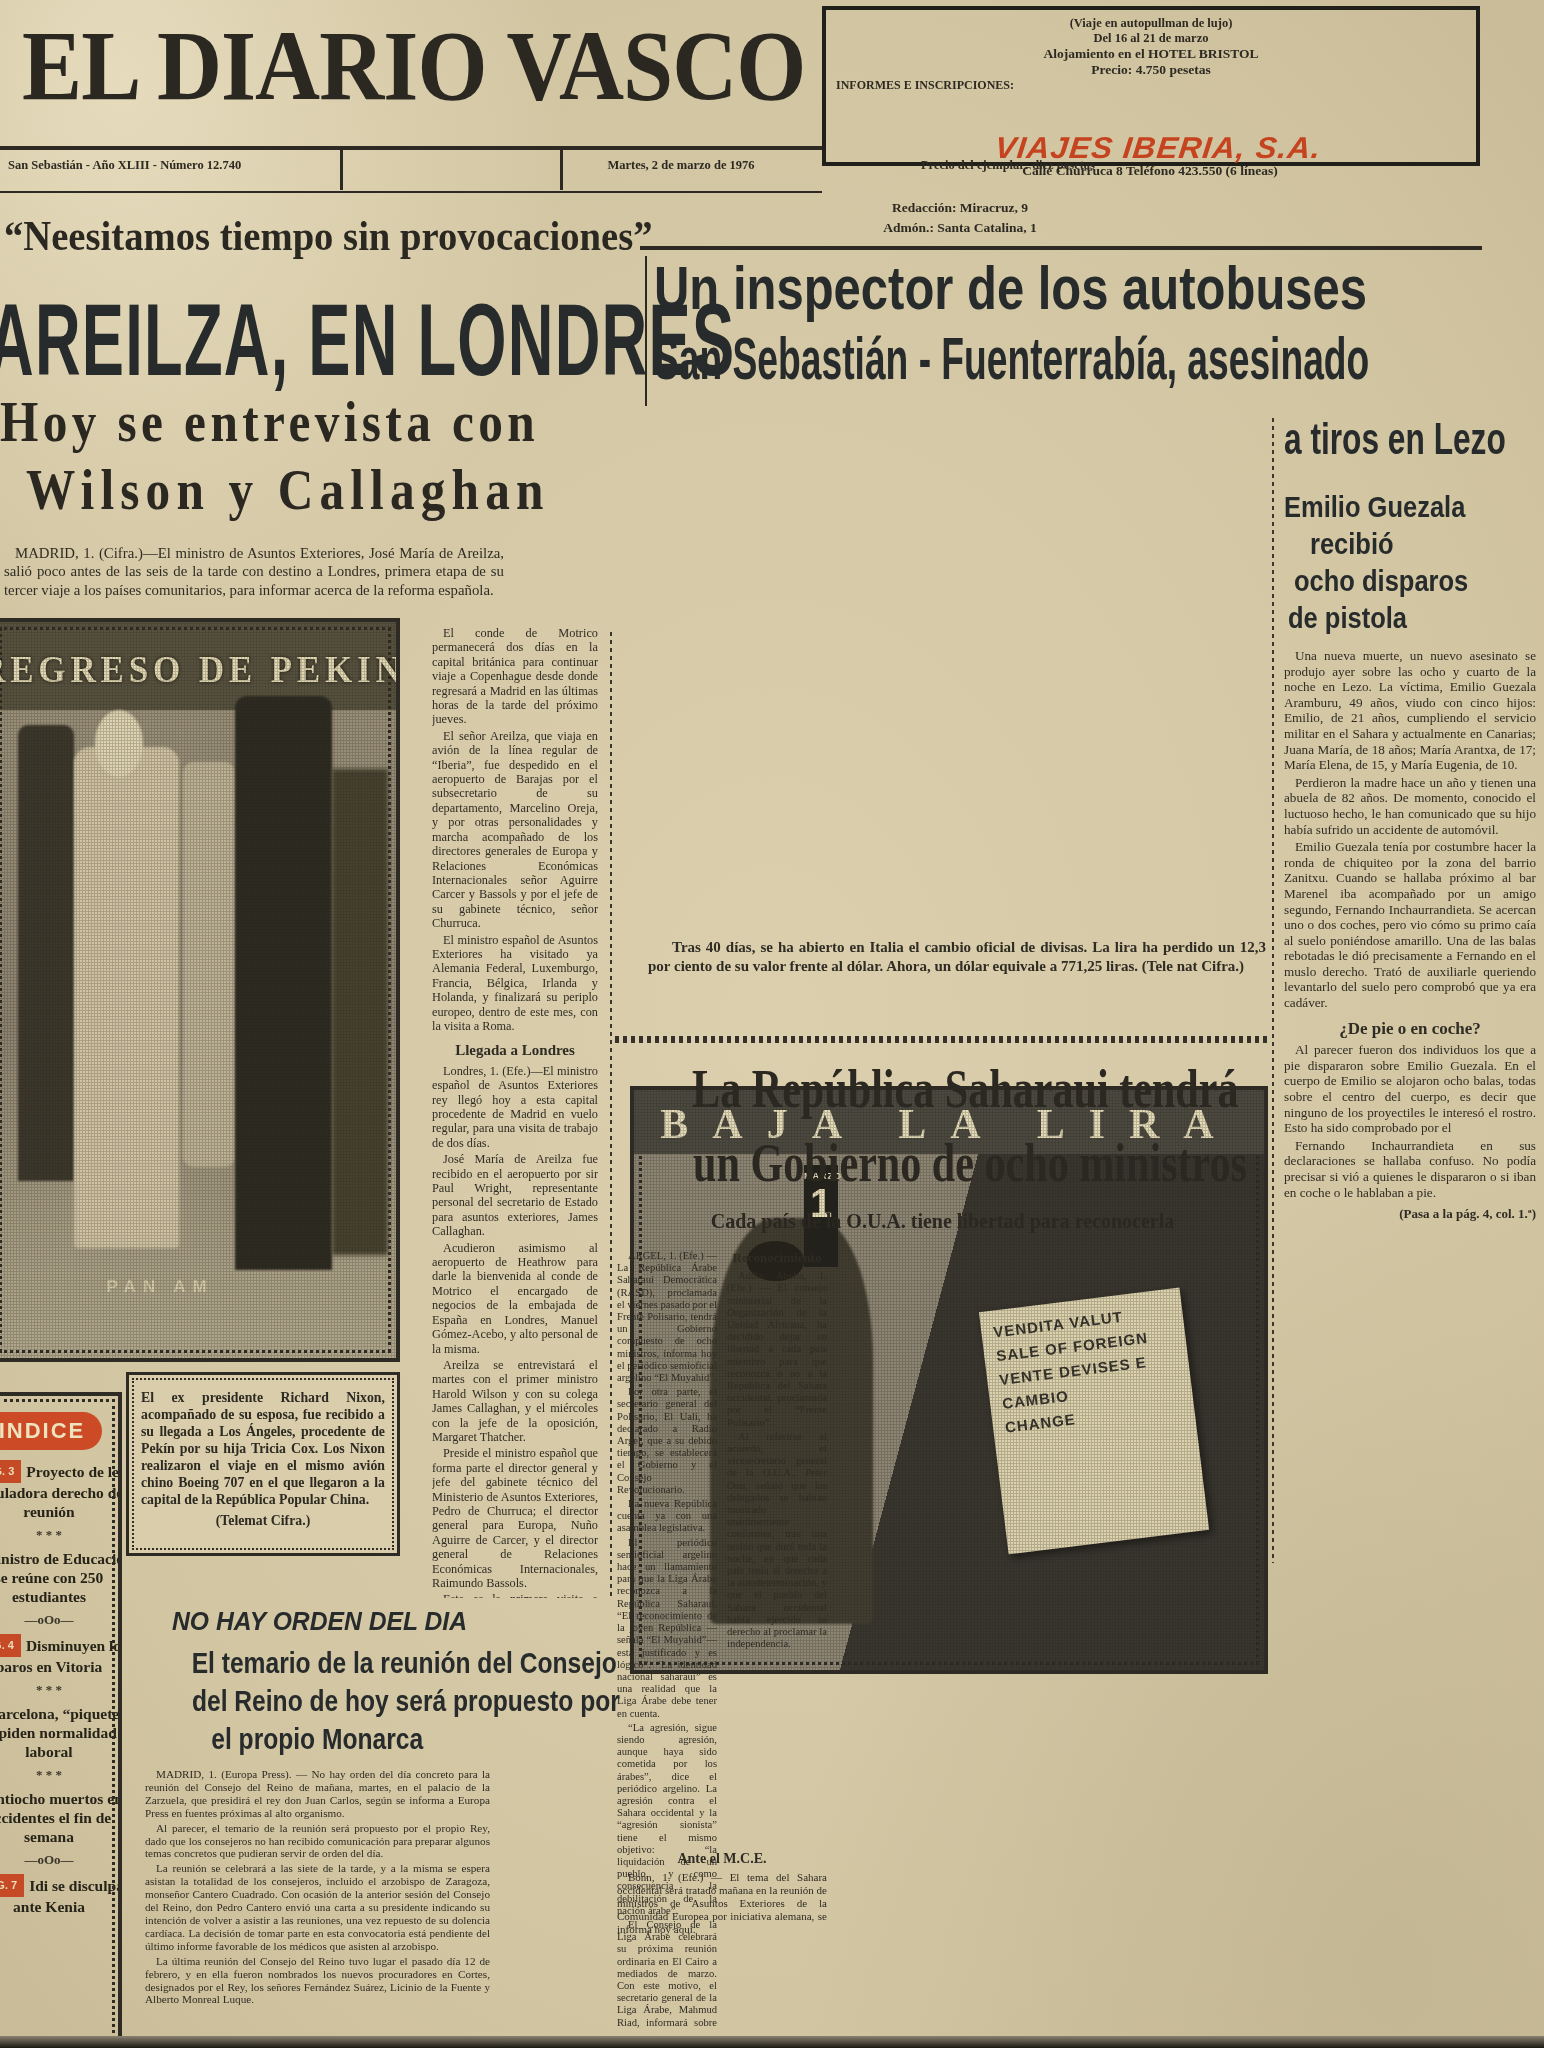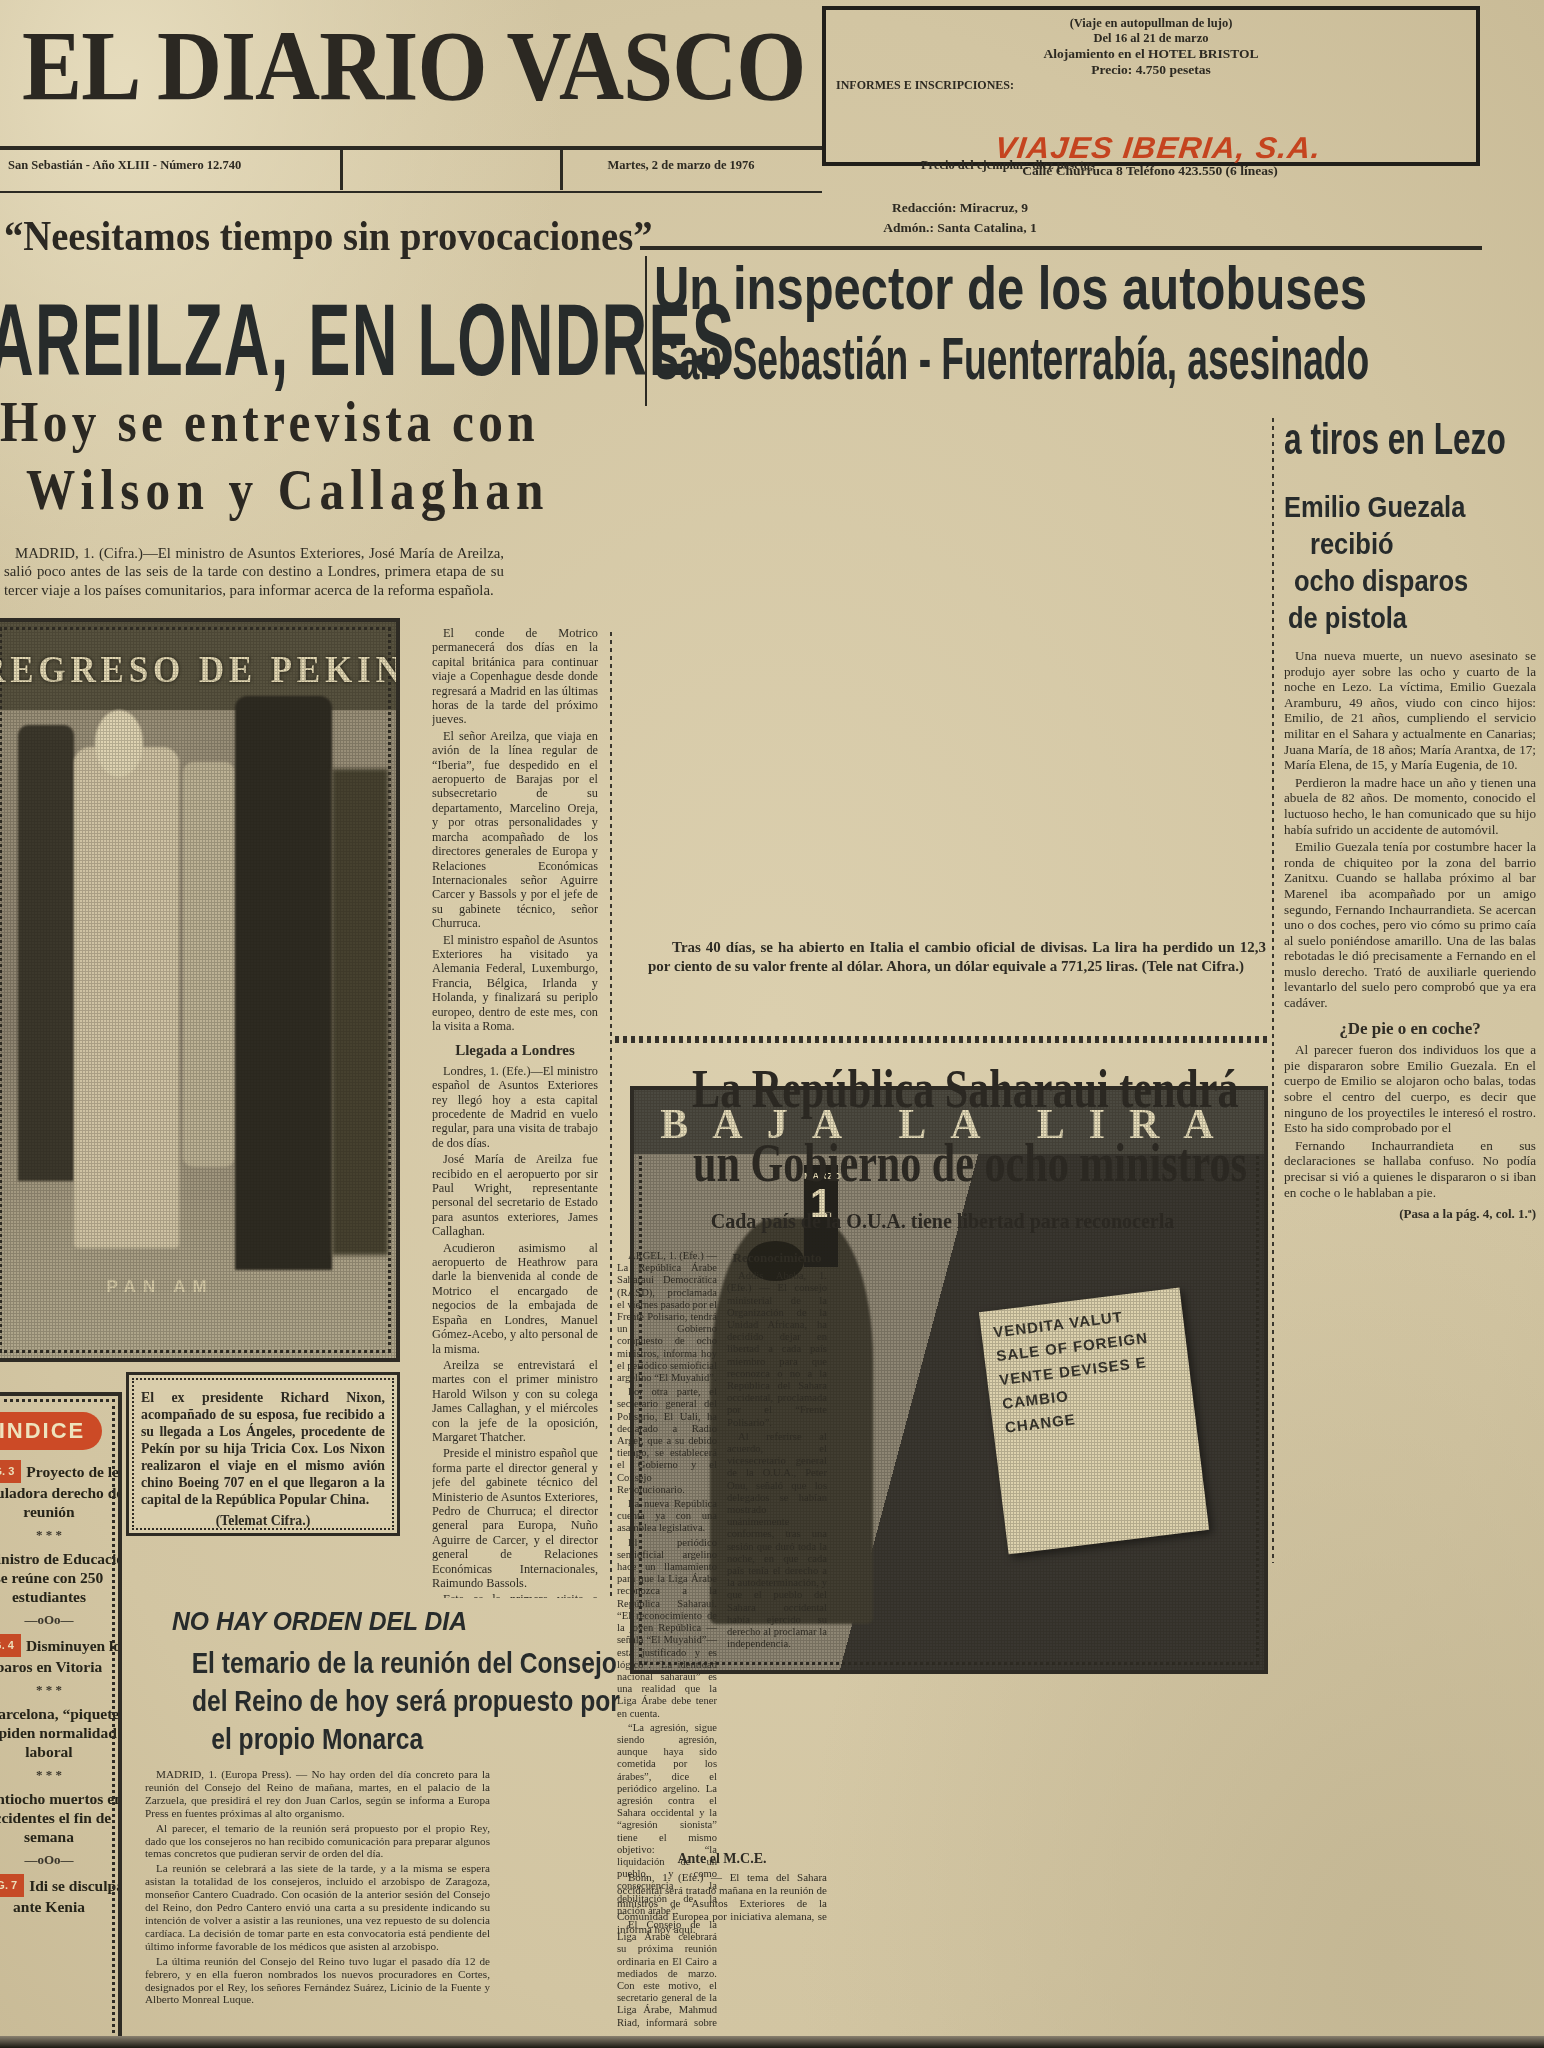--- a/index.html
+++ b/index.html
@@ -92,21 +92,21 @@
     <div class="abs" style="left:6%;top:14%;width:14%;height:62%;background:#3b372b;border-radius:10px 10px 0 0;filter:blur(1px);"></div>
     <div class="abs" style="left:20%;top:17%;width:26%;height:68%;background:#cfc3a4;border-radius:16px 16px 4px 4px;filter:blur(1px);"></div>
     <div class="abs" style="left:25%;top:12%;width:12%;height:9%;background:#ded3b2;border-radius:50%;filter:blur(1px);"></div>
     <div class="abs" style="left:47%;top:19%;width:13%;height:55%;background:#bdb295;border-radius:10px;filter:blur(1px);"></div>
     <div class="abs" style="left:60%;top:10%;width:24%;height:78%;background:#2d2a21;border-radius:12px 12px 0 0;filter:blur(1px);"></div>
     <div class="abs" style="left:84%;top:20%;width:14%;height:66%;background:#46412f;filter:blur(2px);"></div>
     <div class="abs serifH" style="left:-14px;top:26px;width:110%;font-size:37px;color:#e3d8b4;letter-spacing:5px;text-shadow:0 0 4px #1c1a12;"><span class="sq" style="transform:scaleX(0.95);">REGRESO DE PEKIN</span></div>
     <div class="abs sansH" style="left:28%;top:89%;font-size:17px;color:#ded3ae;letter-spacing:7px;opacity:.85;">PAN AM</div>
   </div>
 
-  <div class="abs capbox" style="left:126px;top:1372px;width:274px;height:164px;">
+  <div class="abs capbox" style="left:126px;top:1372px;width:274px;height:184px;">
     <span>El ex presidente Richard Nixon, acompañado de su esposa, fue recibido a su llegada a Los Ángeles, procedente de Pekín por su hija Tricia Cox. Los Nixon realizaron el viaje en el mismo avión chino Boeing 707 en el que llegaron a la capital de la República Popular China.</span>
     <div style="text-align:center;margin-top:4px;">(Telemat Cifra.)</div>
   </div>
 
   <div class="abs dotrule" style="left:610px;top:632px;height:965px;"></div>
   <div class="abs bodytext" style="left:432px;top:626px;width:166px;height:972px;font-size:12.3px;line-height:14.4px;">
     <div>
         <p>El conde de Motrico permanecerá dos días en la capital británica para continuar viaje a Copenhague desde donde regresará a Madrid en las últimas horas de la tarde del próximo jueves.</p>
         <p>El señor Areilza, que viaja en avión de la línea regular de “Iberia”, fue despedido en el aeropuerto de Barajas por el subsecretario de su departamento, Marcelino Oreja, y por otras personalidades y marcha acompañado de los directores generales de Europa y Relaciones Económicas Internacionales señor Aguirre Carcer y Bassols y por el jefe de su gabinete técnico, señor Churruca.</p>
         <p>El ministro español de Asuntos Exteriores ha visitado ya Alemania Federal, Luxemburgo, Francia, Bélgica, Irlanda y Holanda, y finalizará su periplo europeo, dentro de este mes, con la visita a Roma.</p>

